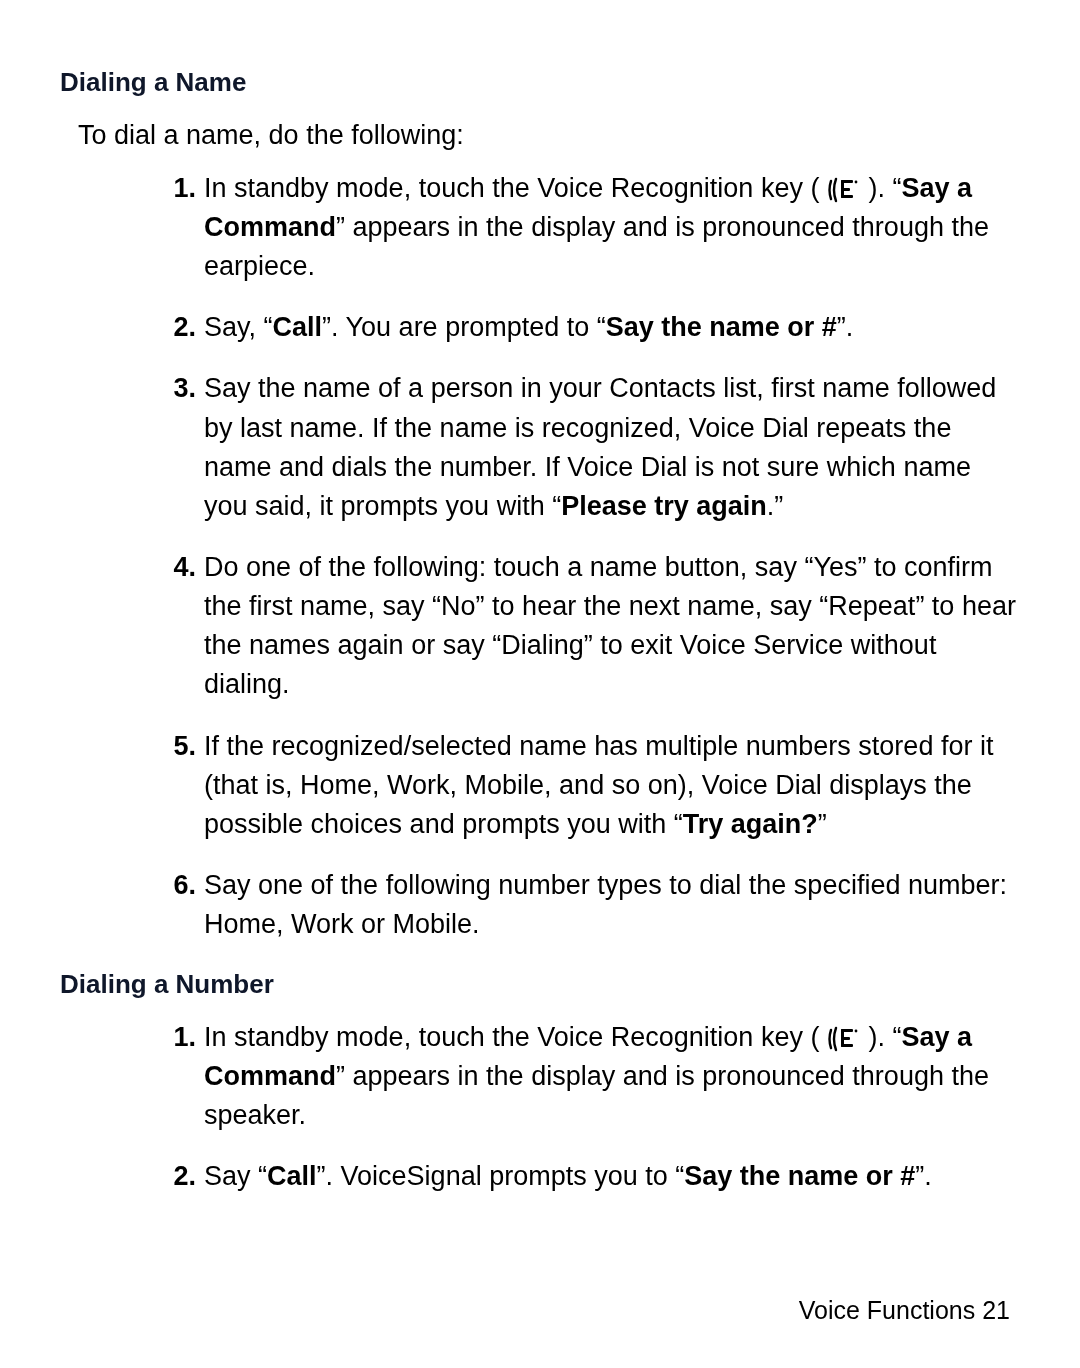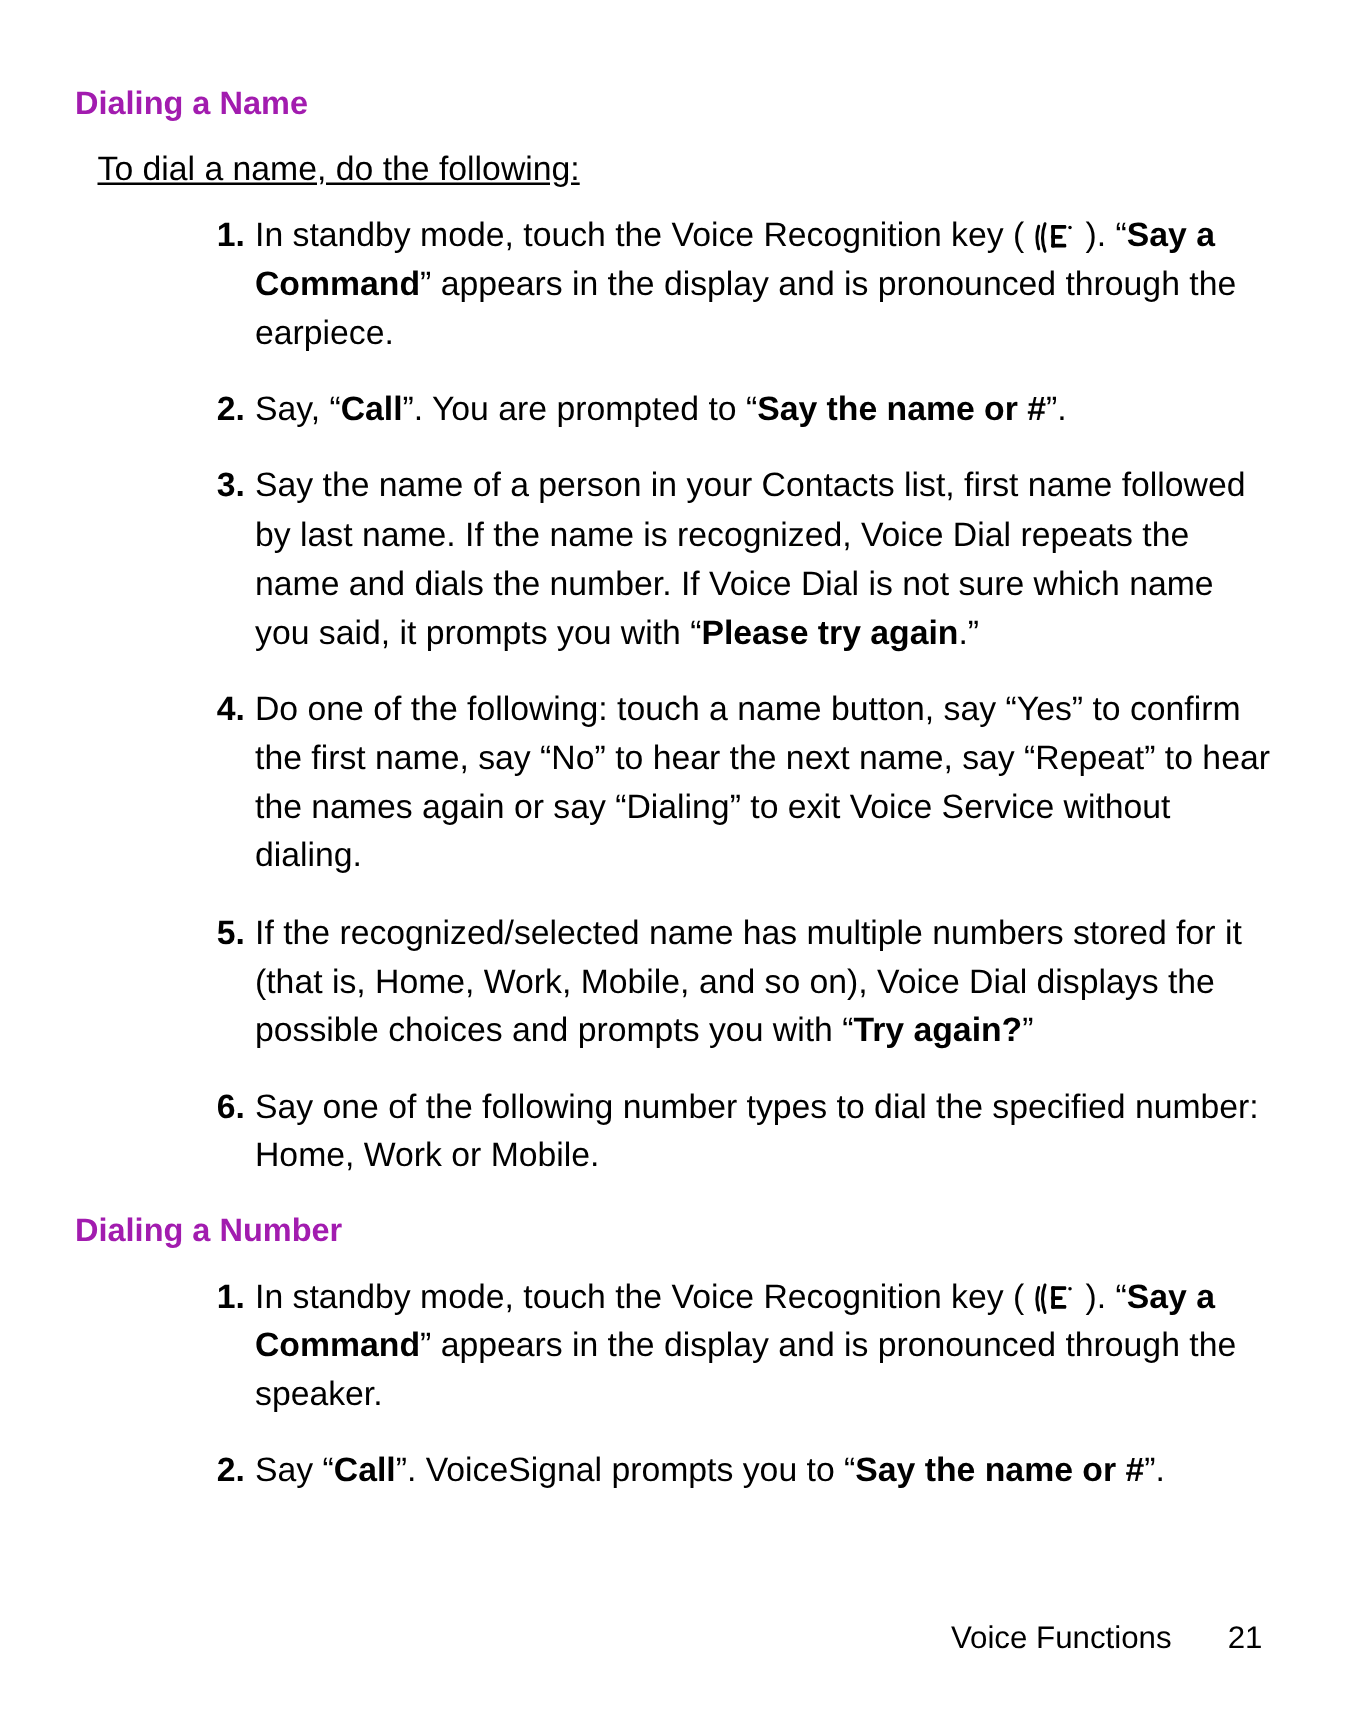--- a/index.html
+++ b/index.html
@@ -14,28 +14,27 @@
   .page {
     box-sizing: border-box;
     width: 1080px;
     height: 1368px;
     padding: 60px 60px 40px 60px;
     position: relative;
     font-size: 27px;
     line-height: 1.45;
   }
   .section-heading {
-    color: #a21caf;
+    color: #0f172a;
     font-weight: 700;
     font-size: 26px;
     margin: 4px 0 14px 0;
   }
   .intro {
     margin: 0 0 14px 18px;
-    text-decoration: underline;
   }
   ol.steps {
     list-style: none;
     margin: 0 0 20px 0;
     padding: 0 0 0 100px;
   }
   ol.steps > li {
     position: relative;
     margin: 0 0 22px 0;
     padding-left: 44px;
@@ -58,21 +57,20 @@
     vertical-align: middle;
     display: inline-block;
   }
   .footer {
     position: absolute;
     bottom: 40px;
     right: 70px;
     font-size: 25px;
   }
   .footer .pn {
-    margin-left: 38px;
   }
 </style>
 </head>
 <body>
 
 <div class="page" id="page-root">
     <div class="section-heading">Dialing a Name</div>
     <div class="intro">To dial a name, do the following:</div>
     <ol class="steps">
       <li>

